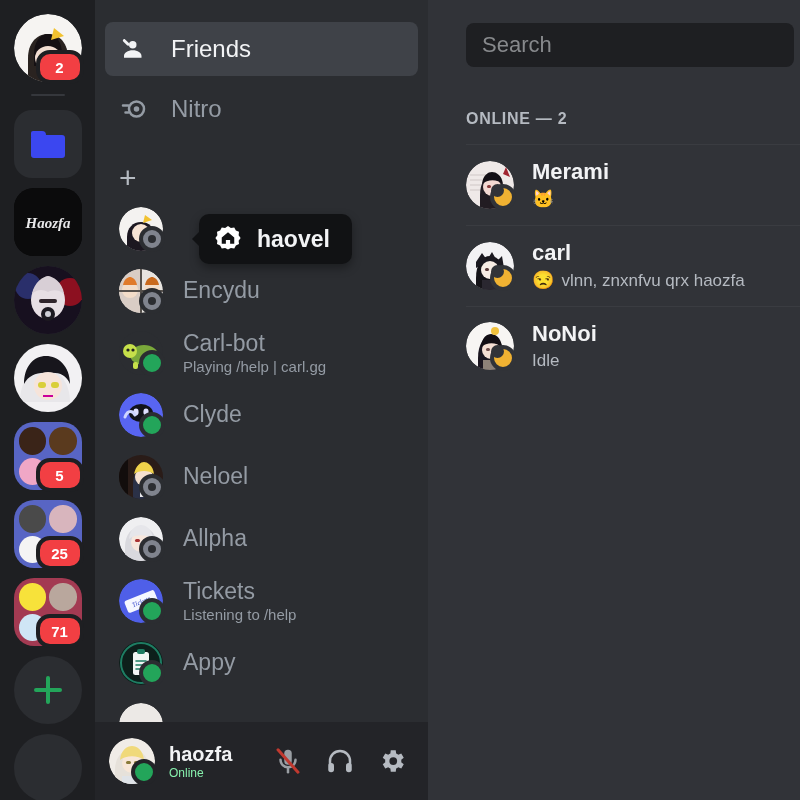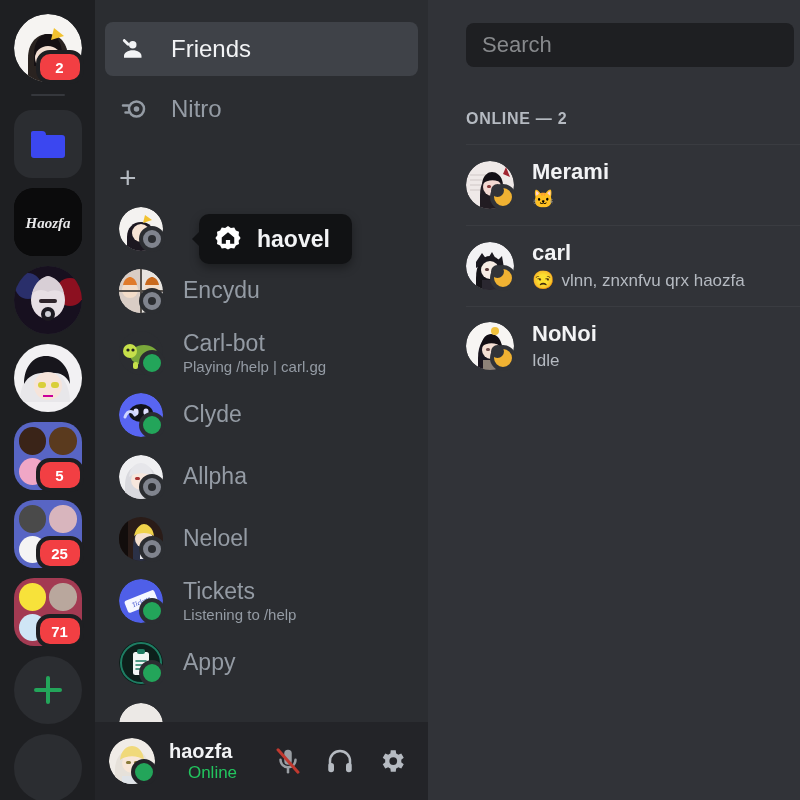--- a/index.html
+++ b/index.html
@@ -132,21 +132,21 @@
 
   
   .userbar {
     height: 78px; flex: 0 0 78px; background: #232428;
     display:flex; align-items:center; padding: 0 14px; gap:14px;
   }
   .ub-av { width:46px;height:46px;flex:0 0 46px;border-radius:50%;position:relative;}
   .ub-av .status { border-color:#232428; }
   .ub-texts { flex:1 1 auto; display:flex; flex-direction:column; min-width:0;}
   .ub-name { font-size:20px; font-weight:bold; color:#f2f3f5; line-height:1.2;}
-  .ub-status { font-size:17px; color:#22c55e; line-height:1.2;text-align:center;}
+  .ub-status { font-size:12px; color:#86efac; line-height:1.2;}
   .ub-icons { display:flex; align-items:center; gap:16px; padding-right:4px;}
   .ub-btn { width:36px;height:36px;display:flex;align-items:center;justify-content:center;}
 
   
   .main { flex:1 1 auto; height:800px; background:#313338; position:relative; overflow:hidden; }
   .topbar { height: 90px; display:flex; align-items:center; padding: 0 6px 0 38px; }
   .searchbox {
     background:#1e1f22; border-radius:8px;
     height: 44px; flex:1 1 auto;
     display:flex; align-items:center; padding:0 16px;
@@ -383,48 +383,48 @@
           <span class="status online"></span>
         </div>
         <div class="dm-texts">
           <span class="dm-name">Clyde</span>
         </div>
       </div>
 
       <div class="dm-row">
         <div class="dm-av">
           <svg class="art" viewBox="0 0 44 44">
+            <rect width="44" height="44" fill="#2a1c18"></rect>
+            <rect x="0" y="0" width="9" height="44" fill="#120d0c"></rect>
+            <path d="M14 30c0-12 5-18 11-18s11 6 11 18v14H14z" fill="#2b3147"></path>
+            <circle cx="25" cy="22" r="9" fill="#f5e0cf"></circle>
+            <path d="M15 19c2-9 7-12 10-12s9 3 10 12c-5-4-15-4-20 0z" fill="#f0d24a"></path>
+            <rect x="21" y="30" width="8" height="12" fill="#e8e8ec"></rect>
+          </svg>
+          <span class="status offline"></span>
+        </div>
+        <div class="dm-texts">
+          <span class="dm-name">Neloel</span>
+        </div>
+      </div>
+
+      <div class="dm-row">
+        <div class="dm-av">
+          <svg class="art" viewBox="0 0 44 44">
             <circle cx="22" cy="22" r="22" fill="#efeff1"></circle>
             <path d="M6 30c0-13 7-20 16-20s16 7 16 20v14H6z" fill="#d9d9de"></path>
             <circle cx="22" cy="25" r="10" fill="#f7e7dd"></circle>
             <path d="M10 22c1-10 7-14 12-14s11 4 12 14c-6-5-18-5-24 0z" fill="#e6e6ea"></path>
             <rect x="16" y="22" width="5" height="3" rx="1.5" fill="#a33"></rect>
             <rect x="24" y="22" width="5" height="3" rx="1.5" fill="#a33"></rect>
           </svg>
           <span class="status offline"></span>
         </div>
         <div class="dm-texts">
           <span class="dm-name">Allpha</span>
-        </div>
-      </div>
-
-      <div class="dm-row">
-        <div class="dm-av">
-          <svg class="art" viewBox="0 0 44 44">
-            <rect width="44" height="44" fill="#2a1c18"></rect>
-            <rect x="0" y="0" width="9" height="44" fill="#120d0c"></rect>
-            <path d="M14 30c0-12 5-18 11-18s11 6 11 18v14H14z" fill="#2b3147"></path>
-            <circle cx="25" cy="22" r="9" fill="#f5e0cf"></circle>
-            <path d="M15 19c2-9 7-12 10-12s9 3 10 12c-5-4-15-4-20 0z" fill="#f0d24a"></path>
-            <rect x="21" y="30" width="8" height="12" fill="#e8e8ec"></rect>
-          </svg>
-          <span class="status offline"></span>
-        </div>
-        <div class="dm-texts">
-          <span class="dm-name">Neloel</span>
         </div>
       </div>
 
       <div class="dm-row">
         <div class="dm-av">
           <svg class="art" viewBox="0 0 44 44">
             <circle cx="22" cy="22" r="22" fill="#4f5fe8"></circle>
             <g transform="rotate(-22 22 22)">
               <rect x="6" y="16" width="32" height="13" rx="2.5" fill="#f5f7ff"></rect>
               <text x="22" y="25" font-family="'Liberation Serif',serif" font-size="7" font-style="italic" fill="#3b4ccc" text-anchor="middle">Tickets</text>

